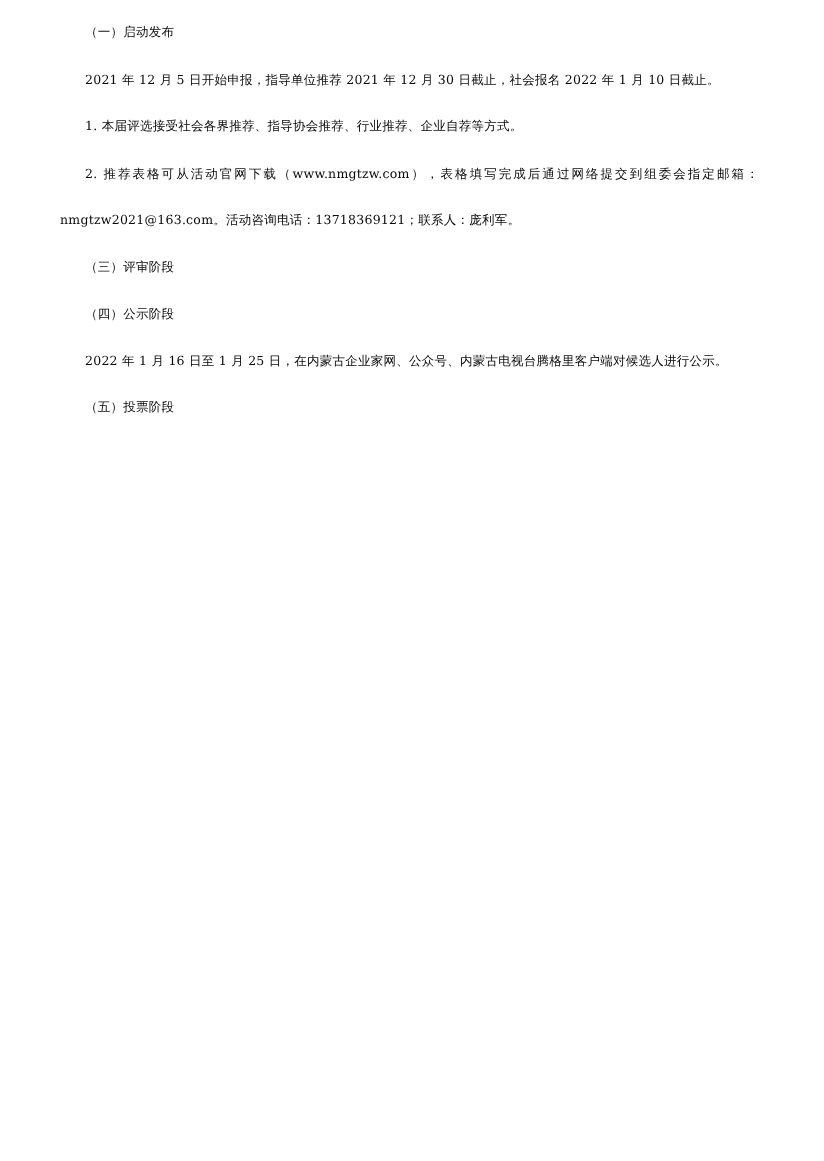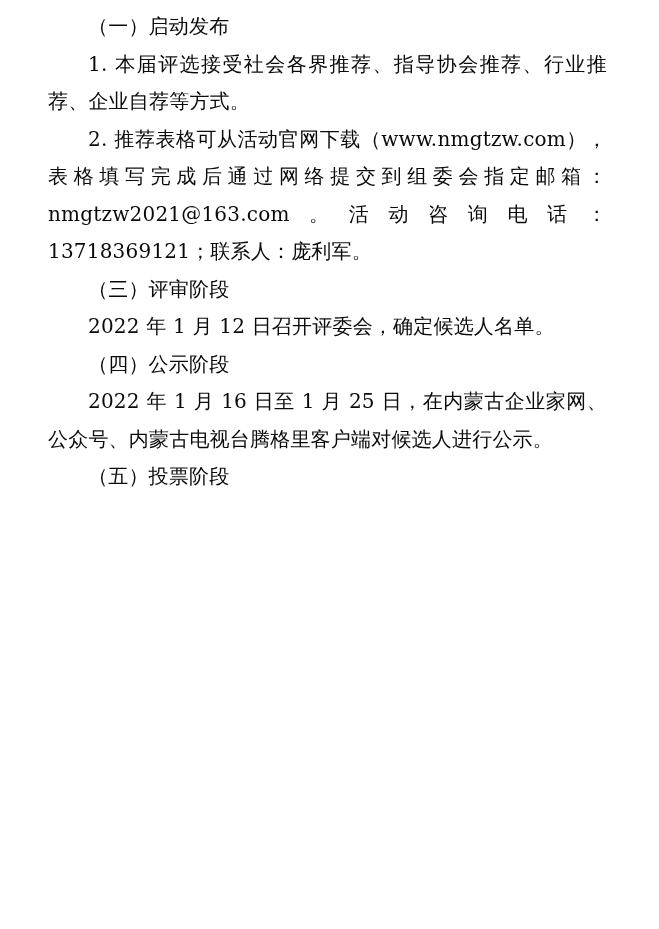--- a/index.html
+++ b/index.html
@@ -16,42 +16,42 @@
   }
   .page {
     position: relative;
     width: 659px;
     height: 929px;
     box-sizing: border-box;
     padding: 8px 52px 0 48px;
     background: #fff;
   }
   .doc-body {
-    font-size: 20px;
+    font-size: 10px;
     line-height: 37.5px;
   }
   .para {
     margin: 0;
     text-align: justify;
     text-justify: inter-ideograph;
     text-indent: 2em;
     letter-spacing: 0.2px;
     font-family: "DejaVu Serif", "Liberation Serif", serif;
   }
   .para.heading {
     text-indent: 2em;
   }
 </style>
 </head>
 <body>
 
 <div class="page">
   <div class="doc-body">
     <p class="para heading">（一）启动发布</p>
+    <p class="para">2021 年 12 月 5 日开始申报，指导单位推荐 2021 年 12 月 30 日截止，社会报名 2022 年 1 月 10 日截止。</p>
     <p class="para">1. 本届评选接受社会各界推荐、指导协会推荐、行业推荐、企业自荐等方式。</p>
     <p class="para">2. 推荐表格可从活动官网下载（www.nmgtzw.com），表格填写完成后通过网络提交到组委会指定邮箱：nmgtzw2021@163.com。活动咨询电话：13718369121；联系人：庞利军。</p>
     <p class="para heading">（三）评审阶段</p>
-    <p class="para">2022 年 1 月 12 日召开评委会，确定候选人名单。</p>
     <p class="para heading">（四）公示阶段</p>
     <p class="para">2022 年 1 月 16 日至 1 月 25 日，在内蒙古企业家网、公众号、内蒙古电视台腾格里客户端对候选人进行公示。</p>
     <p class="para heading">（五）投票阶段</p>
   </div>
 </div>
 
 </body></html>

